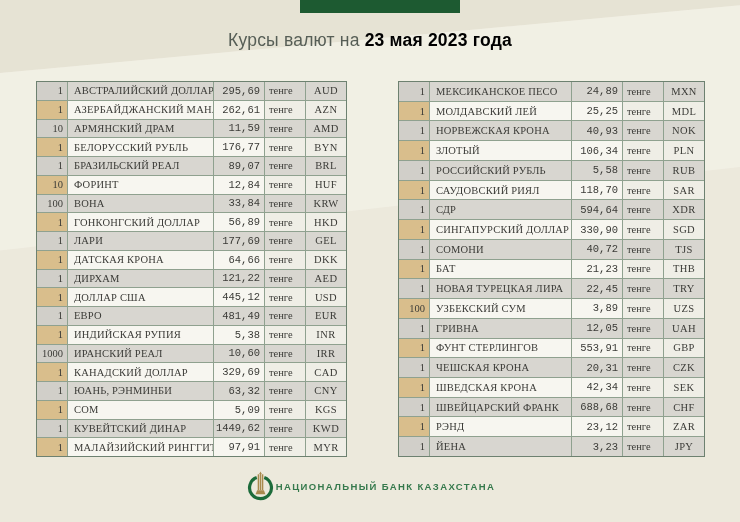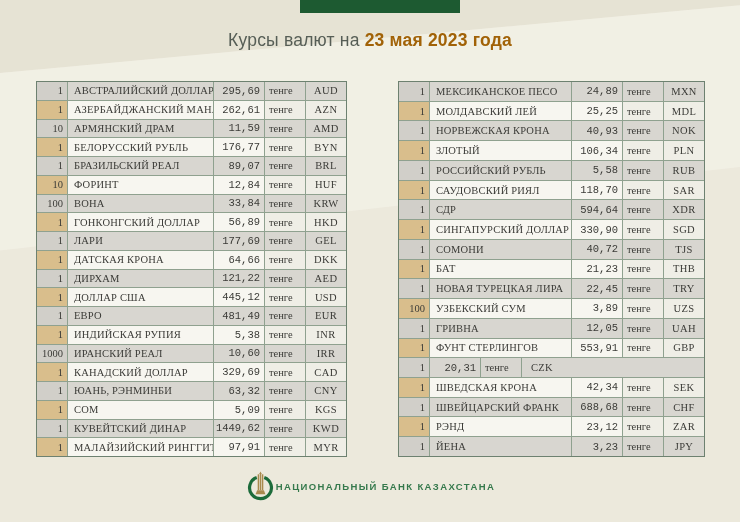--- a/index.html
+++ b/index.html
@@ -17,21 +17,21 @@
     clip-path:polygon(0 14%,100% 1%,100% 32%,0 48%);
   }
   .green-bar{
     position:absolute;left:300px;top:0;width:160px;height:13px;
     background:#1d5a31;
   }
   .title{
     position:absolute;top:30px;left:0;width:100%;text-align:center;
     font-size:17.5px;color:#565e56;letter-spacing:.2px;
   }
-  .title b{color:#a16207;}
+  .title b{color:#000000;}
   .tables-wrap{
     position:absolute;top:81px;left:36px;width:669px;height:376px;
     display:flex;justify-content:space-between;
   }
   .rate-table{
     box-sizing:border-box;height:376px;display:flex;flex-direction:column;
     border:1px solid #6d8170;background:#f6f5ef;
   }
   .rate-table.left{width:311px;}
   .rate-table.right{width:307px;}
@@ -312,20 +312,21 @@
       </div>
       <div class="row light">
         <div class="cell qty">1</div>
         <div class="cell name">ФУНТ СТЕРЛИНГОВ</div>
         <div class="cell rate">553,91</div>
         <div class="cell unit">тенге</div>
         <div class="cell code">GBP</div>
       </div>
       <div class="row gray">
         <div class="cell qty">1</div>
+        <div class="cell name">ЧЕШСКАЯ КРОНА</div>
         <div class="cell rate">20,31</div>
         <div class="cell unit">тенге</div>
         <div class="cell code">CZK</div>
       </div>
       <div class="row light">
         <div class="cell qty">1</div>
         <div class="cell name">ШВЕДСКАЯ КРОНА</div>
         <div class="cell rate">42,34</div>
         <div class="cell unit">тенге</div>
         <div class="cell code">SEK</div>

